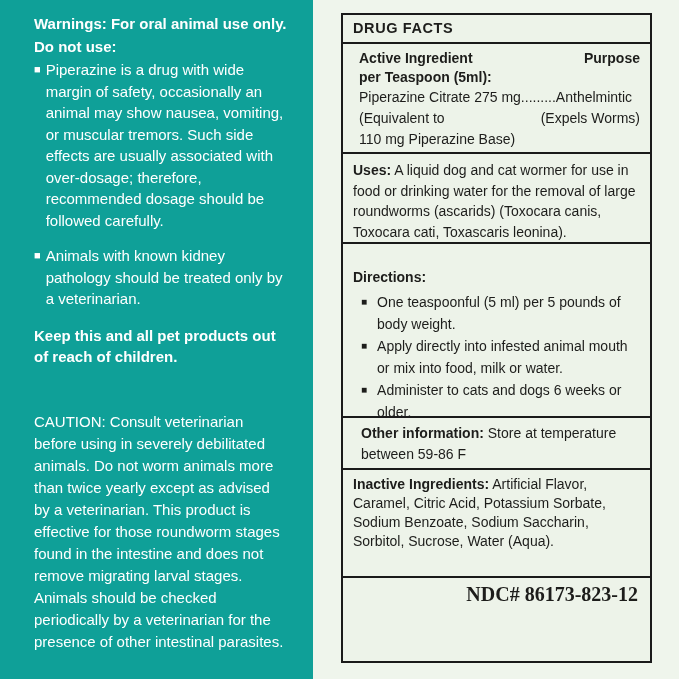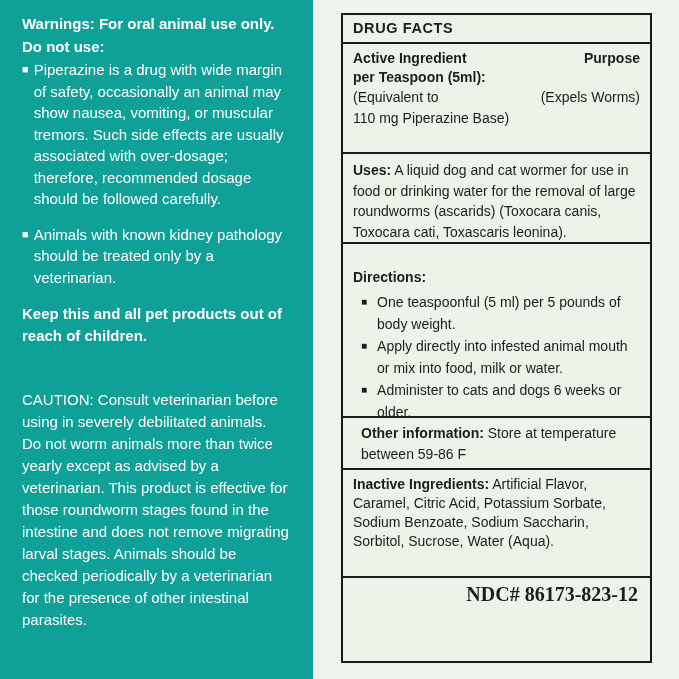--- a/index.html
+++ b/index.html
@@ -15,21 +15,21 @@
     width: 679px; height: 679px;
     background: #eff5ec;
   }
   
   .left-panel {
     position: absolute;
     left: 0; top: 0;
     width: 313px; height: 679px;
     background: #0fa098;
     color: #ffffff;
-    padding: 13px 24px 0 22px;
+    padding: 13px 24px 0 34px;
     font-size: 15px;
     line-height: 21.5px;
     font-weight: 400;
   }
   .left-panel .bold { font-weight: 400; }
   .warnings-title { font-weight: 700; margin-bottom: 1px; }
   .do-not-use { font-weight: 700; margin-bottom: 2px; }
   .tick-item { display: flex; margin-bottom: 0; }
   .tick-item + .tick-item { margin-top: 14px; }
   .tick-item .sq {
@@ -56,21 +56,21 @@
   .df-section { overflow: hidden; flex: none; }
   .df-section + .df-section { border-top: 2px solid #1a1a1a; }
   .df-header {
     height: 27px;
     padding: 5px 10px 0 10px;
     font-weight: 700;
     font-size: 14.5px;
     letter-spacing: 0.6px;
     border-radius: 6px;
   }
-  .df-active { height: 110px; padding: 5px 10px 0 10px; line-height: 21px; }
+  .df-active { height: 110px; padding: 5px 10px 0 16px; line-height: 21px; }
   .df-active .row { display: flex; justify-content: space-between; }
   .df-active .hdr { font-weight: 700; line-height: 19px; }
   .df-uses { height: 90px; padding: 6px 10px 12px 10px; line-height: 20.5px; }
   .df-directions { height: 174px; padding: 22px 10px 0 10px; line-height: 22px; }
   .df-directions .dir-label { font-weight: 700; margin-bottom: 3px; }
   .dir-item { display: flex; }
   .dir-item .sq {
     flex: none;
     font-size: 10px;
     line-height: 22px;
@@ -116,20 +116,21 @@
   <div class="drug-facts">
 
     <div class="df-section df-header">DRUG FACTS</div>
 
     <div class="df-section df-active">
       <div class="row">
         <span class="hdr">Active Ingredient</span>
         <span class="hdr">Purpose</span>
       </div>
       <div class="hdr">per Teaspoon (5ml):</div>
+      <div>Piperazine Citrate 275 mg.........Anthelmintic</div>
       <div class="row">
         <span>(Equivalent to</span>
         <span>(Expels Worms)</span>
       </div>
       <div>110 mg Piperazine Base)</div>
     </div>
 
     <div class="df-section df-uses">
       <span class="inline-bold">Uses:</span><span> A liquid dog and cat wormer for use in food or drinking water for the removal of large roundworms (ascarids) (Toxocara canis, Toxocara cati, Toxascaris leonina).</span>
     </div>

